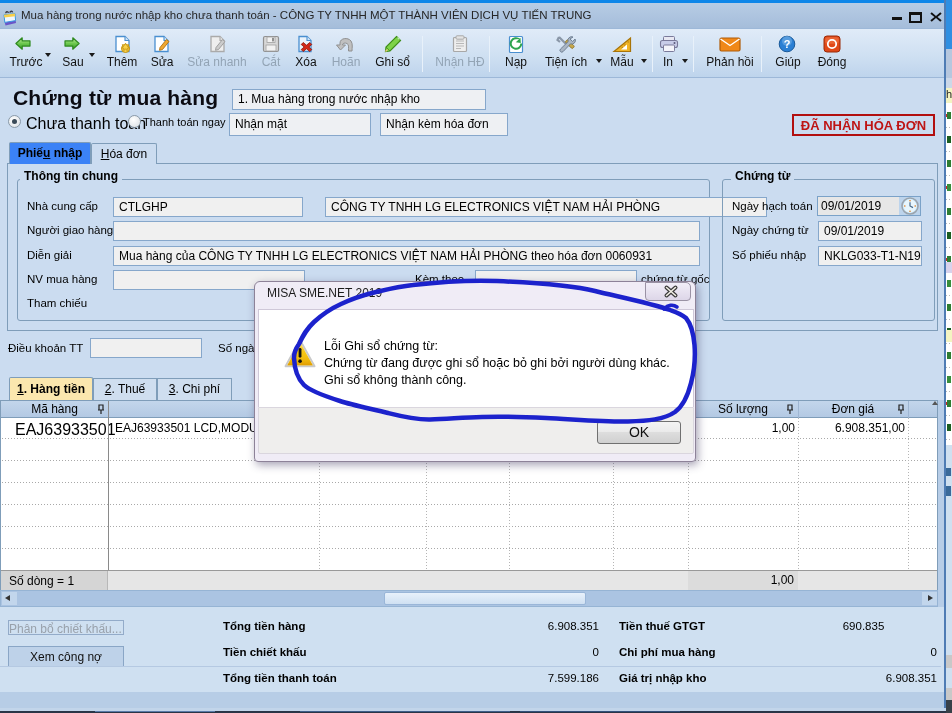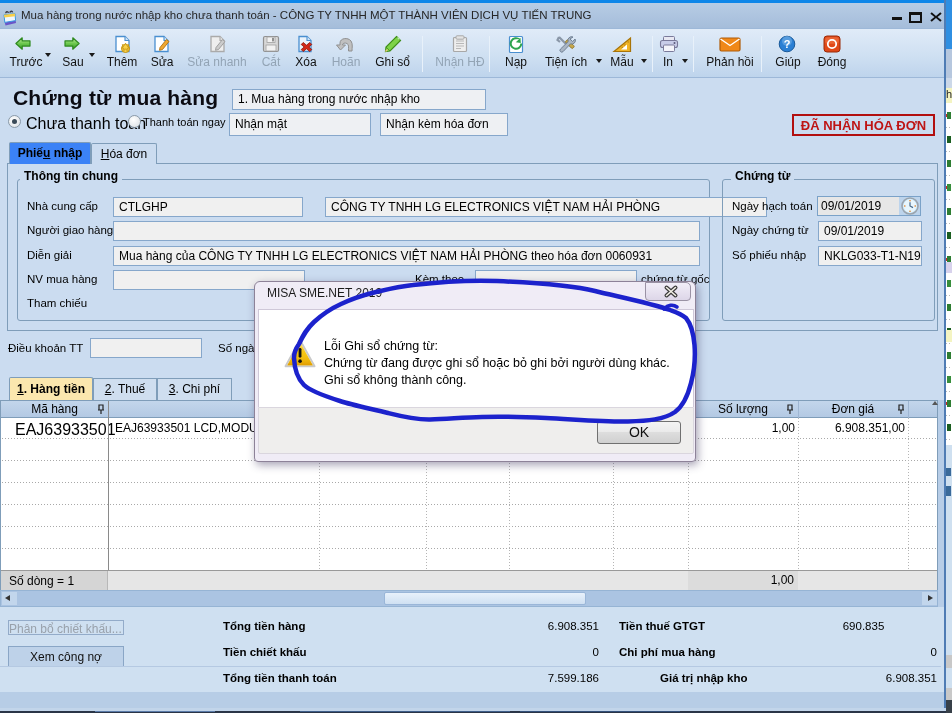--- a/index.html
+++ b/index.html
@@ -303,21 +303,21 @@
 <div class="lbl" style="left:223px;top:620px;font-weight:bold;">Tổng tiền hàng</div>
 <div class="lbl" style="left:450px;top:620px;width:149px;text-align:right;">6.908.351</div>
 <div class="lbl" style="left:619px;top:620px;font-weight:bold;">Tiền thuế GTGT</div>
 <div class="lbl" style="left:790px;top:620px;width:147px;text-align:center;">690.835</div>
 <div class="lbl" style="left:223px;top:646px;font-weight:bold;">Tiền chiết khấu</div>
 <div class="lbl" style="left:450px;top:646px;width:149px;text-align:right;">0</div>
 <div class="lbl" style="left:619px;top:646px;font-weight:bold;">Chi phí mua hàng</div>
 <div class="lbl" style="left:790px;top:646px;width:147px;text-align:right;">0</div>
 <div class="lbl" style="left:223px;top:672px;font-weight:bold;">Tổng tiền thanh toán</div>
 <div class="lbl" style="left:450px;top:672px;width:149px;text-align:right;">7.599.186</div>
-<div class="lbl" style="left:619px;top:672px;font-weight:bold;margin-left:41px;">Giá trị nhập kho</div>
+<div class="lbl" style="left:619px;top:672px;font-weight:bold;">Giá trị nhập kho</div>
 <div class="lbl" style="left:790px;top:672px;width:147px;text-align:right;">6.908.351</div>
 
 <div class="abs" style="left:0;top:666px;width:941px;height:1px;background:#b5c9e2;"></div>
 
 <div class="abs" style="left:0;top:692px;width:952px;height:16px;background:#b7cde6;"></div>
 <div class="abs" style="left:0;top:708px;width:952px;height:3px;background:#c2d5ea;"></div>
 <div class="abs" style="left:0;top:711px;width:952px;height:2px;background:#2a3547;"></div>
 <div class="abs" style="left:95px;top:711px;width:120px;height:1px;background:#5a7aa8;"></div>
 <div class="abs" style="left:300px;top:711px;width:210px;height:1px;background:#3e5d88;"></div>
 <div class="abs" style="left:520px;top:711px;width:160px;height:1px;background:#33507a;"></div>

